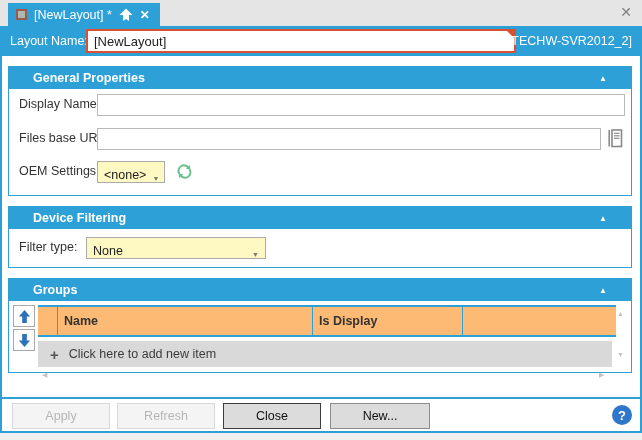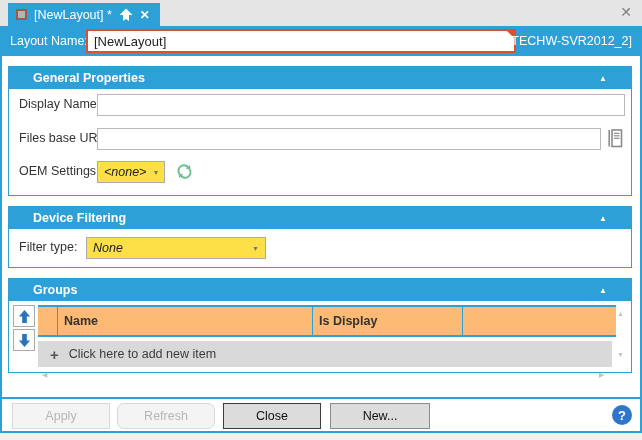--- a/index.html
+++ b/index.html
@@ -52,22 +52,22 @@
   .sec-general { top:40px; height:130px; }
   .sec-device  { top:180px; height:62px; }
   .sec-groups  { top:252px; height:95px; }
 
   .fld-label { position:absolute; color:#333; font-size:12.5px; }
   .txt {
     position:absolute; height:22px; border:1px solid #b9b9b9; background:#fff; padding:0 5px;
     font-family:"Liberation Sans", sans-serif; font-size:12.5px; color:#222; outline:none;
   }
   .dd {
-    position:absolute; height:22px; border:1px solid #ababab; background:#fde047;
-    display:flex; align-items:center; justify-content:space-between; padding:0 6px; cursor:default;font-style:italic;
+    position:absolute; height:22px; border:1px solid #ababab; background:#fef9c3;
+    display:flex; align-items:flex-end; justify-content:space-between; padding:0 6px; cursor:default;
   }
   .dd-value { font-size:12.5px; color:#222; }
   .dd-arrow { font-size:7px; color:#777; margin-left:6px; }
   .icon-btn { position:absolute; display:flex; align-items:center; justify-content:center; cursor:default; }
 
   
   .mv-btn {
     position:absolute; left:4px; width:22px; height:22px; background:#fdfdfd;
     border:1px solid #a9a9a9; display:flex; align-items:center; justify-content:center; cursor:default;
   }
@@ -206,20 +206,20 @@
       </div>
 
       <span class="scroll-glyph" style="left:608px; top:31px;">▲</span>
       <span class="scroll-glyph" style="left:608px; top:72px;">▼</span>
       <span class="scroll-glyph" style="left:33px; top:92px;">◀</span>
       <span class="scroll-glyph" style="left:590px; top:92px;">▶</span>
     </div>
 
     <div class="footer-sep"></div>
     <div class="btn btn-disabled" style="left:10px; width:98px;">Apply</div>
-    <div class="btn btn-disabled" style="left:115px; width:98px;border-radius:7px;">Refresh</div>
+    <div class="btn btn-disabled" style="left:115px; width:98px;">Refresh</div>
     <div class="btn btn-default" style="left:221px; width:98px;">Close</div>
     <div class="btn btn-normal" style="left:328px; width:100px;">New...</div>
     <div class="help-badge">?</div>
   </div>
 
   <div class="below-strip"></div>
 </div>
 
 </body></html>

